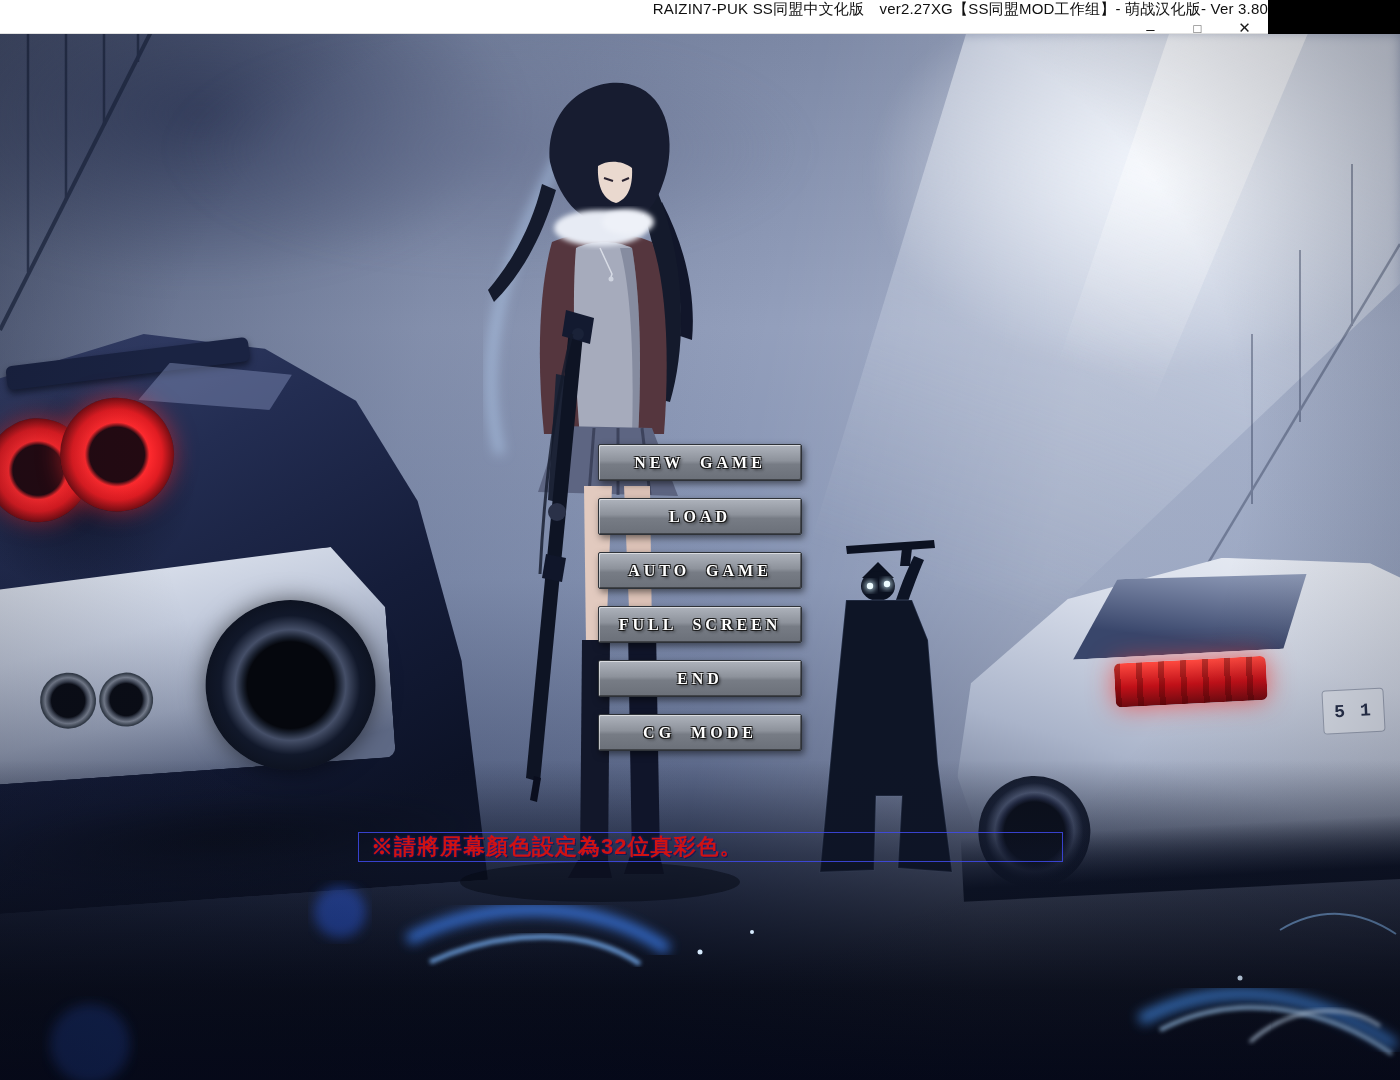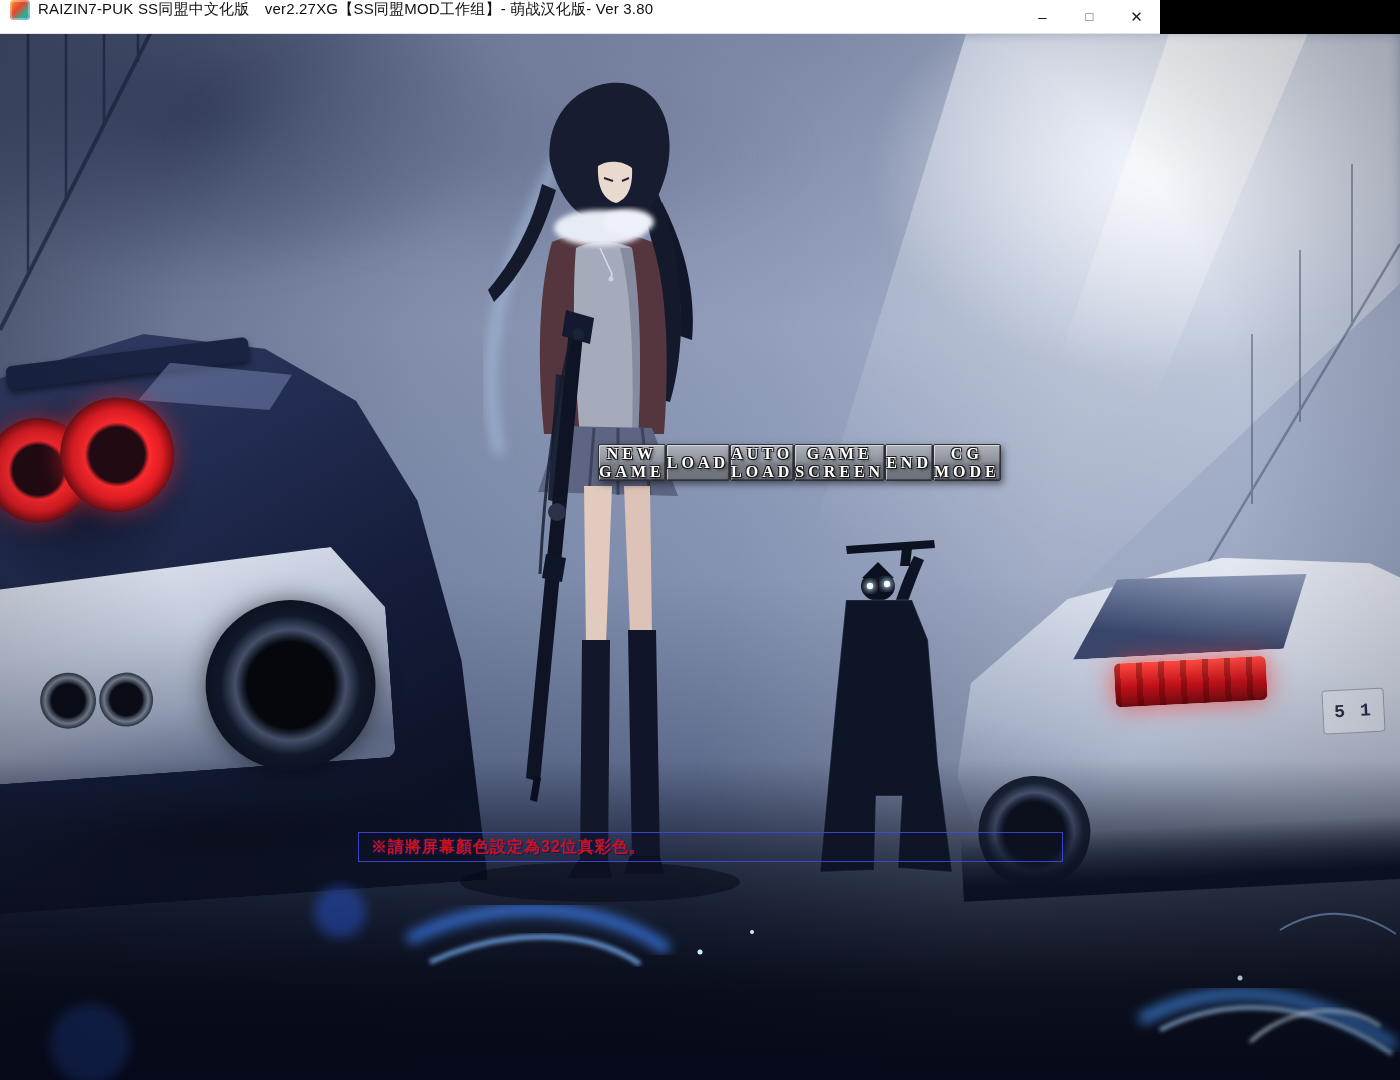--- a/index.html
+++ b/index.html
@@ -1,22 +1,22 @@
 <!DOCTYPE html>
 <html><head>
 <meta charset="utf-8">
 <style>
   * { margin:0; padding:0; box-sizing:border-box; }
   html,body { width:1400px; height:1080px; overflow:hidden; background:#000;
               font-family:"Liberation Sans", sans-serif; }
 
   
-  .titlebar { position:absolute; left:0; top:0; width:1160px; height:34px;
-              background:#ffffff; display:flex; align-items:flex-start; z-index:100;
-              border-bottom:1px solid #e2e2e2; }
+  .titlebar { position:absolute; left:0; top:0; width:1268px; height:34px;
+              background:#ffffff; display:flex; align-items:flex-end; z-index:100;
+              border-bottom:1px solid #e2e2e2;flex-direction:column; }
   .app-icon { width:20px; height:20px; margin:0 8px 0 10px; border-radius:4px;
               background:linear-gradient(135deg,#f5a623 0%,#e8452c 40%,#27b39a 75%,#1c7ec4 100%);
               box-shadow:inset 0 0 0 2px rgba(255,255,255,.35); }
   .title-text { font-size:15px; color:#101010; letter-spacing:.2px; white-space:nowrap; }
   .win-controls { margin-left:auto; display:flex; height:100%; }
   .win-btn { width:47px; height:100%; display:flex; align-items:center; justify-content:center;
              font-size:15px; color:#1a1a1a; background:transparent; border:none; cursor:pointer; }
   .win-btn.max { font-size:13px; color:#555; }
 
   
@@ -95,33 +95,33 @@
     background:radial-gradient(circle,#0a0e18 0 38%,#28304a 44%,#535e7a 50%,#1a2236 62%,#0a0e18 100%); }
   .rc-rocker { left:0; bottom:0; width:100%; height:64px;
     background:linear-gradient(180deg,rgba(13,20,38,0),#0d1426 80%); }
 
   .road { left:0; top:726px; width:1400px; height:320px;
     background:linear-gradient(180deg,rgba(18,24,44,0) 0%,rgba(14,20,38,.55) 30%,rgba(7,11,24,.92) 72%,#05091a 100%); }
   .vignette { inset:0;
     background:radial-gradient(ellipse at 50% 40%,rgba(0,0,0,0) 55%,rgba(8,10,22,.38) 100%); }
 
   
-  .menu { left:598px; top:410px; width:204px; display:flex; flex-direction:row; z-index:40; }
+  .menu { left:598px; top:410px; width:204px; display:flex; flex-direction:column; z-index:40; }
   .menu-btn { height:37px; margin-bottom:17px; cursor:pointer;
     background:linear-gradient(180deg,#aeb3bc 0%,#8d929b 45%,#777c85 55%,#6b7079 100%);
     border:1px solid #2e3238; border-radius:2px;
     box-shadow:inset 1px 1px 0 rgba(255,255,255,.55), inset -1px -1px 0 rgba(0,0,0,.4), 2px 3px 7px rgba(0,0,0,.5);
     color:#fff; font-family:"Liberation Serif", serif; font-weight:bold; font-size:16px;
     letter-spacing:4px; word-spacing:8px;
     text-shadow:-1px -1px 0 #1c1c1c,1px -1px 0 #1c1c1c,-1px 1px 0 #1c1c1c,1px 1px 0 #1c1c1c,2px 2px 3px rgba(0,0,0,.6); }
 
   
   .notice { left:358px; top:798px; width:705px; height:30px; z-index:40;
     border:1px solid rgba(64,74,235,.85); display:flex; align-items:center; padding-left:12px; }
-  .notice span { color:#d01212; font-weight:bold; font-size:16px; letter-spacing:1px;
+  .notice span { color:#d01212; font-weight:bold; font-size:22px; letter-spacing:1px;
     text-shadow:0 0 3px rgba(40,40,255,.45), 1px 1px 0 rgba(10,10,50,.6); }
 </style>
 </head>
 <body>
 
 <div class="titlebar">
   <div class="app-icon"></div>
   <div class="title-text">RAIZIN7-PUK SS同盟中文化版　ver2.27XG【SS同盟MOD工作组】- 萌战汉化版- Ver 3.80</div>
   <div class="win-controls">
     <button class="win-btn">–</button>
@@ -277,22 +277,22 @@
     <circle cx="700" cy="918" r="2.5" fill="#d8ecff"></circle>
     <circle cx="752" cy="898" r="2" fill="#d8ecff"></circle>
     <circle cx="1240" cy="944" r="2.5" fill="#d8ecff"></circle>
   </svg>
 
   <div class="vignette"></div>
 
   <div class="menu">
     <button class="menu-btn">NEW GAME</button>
     <button class="menu-btn">LOAD</button>
-    <button class="menu-btn">AUTO LOAD</button>
-    <button class="menu-btn">GAME SCREEN</button>
+    <button class="menu-btn">AUTO GAME</button>
+    <button class="menu-btn">FULL SCREEN</button>
     <button class="menu-btn">END</button>
     <button class="menu-btn">CG MODE</button>
   </div>
 
   <div class="notice">
     <span>※請將屏幕顏色設定為32位真彩色。</span>
   </div>
 
 </div>
 

